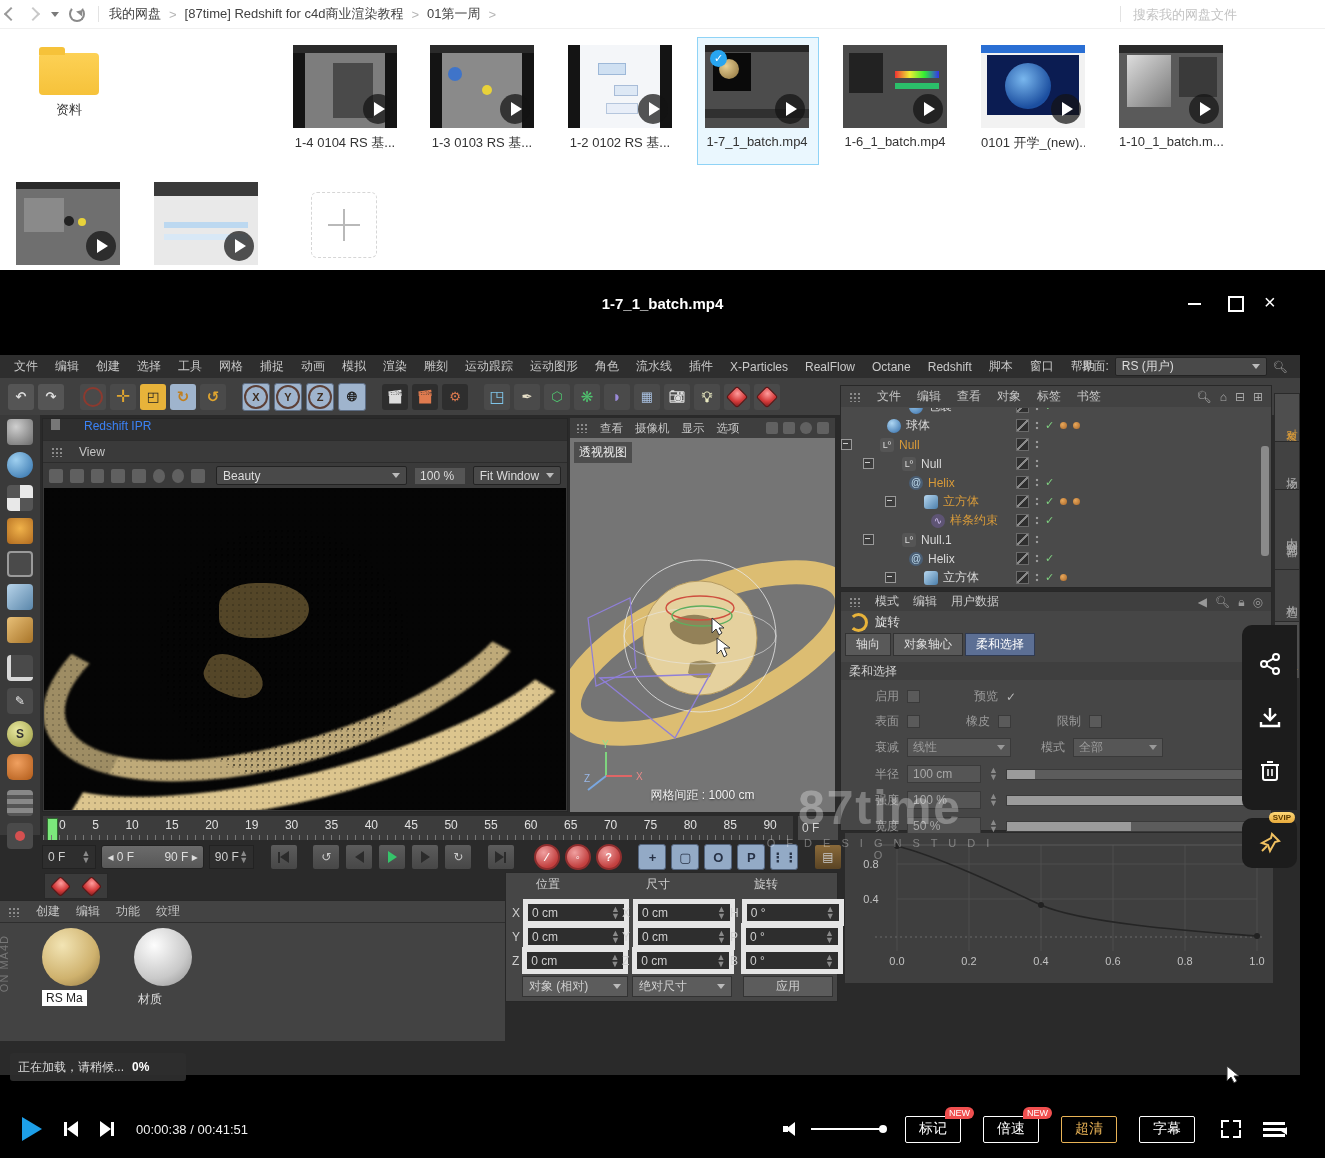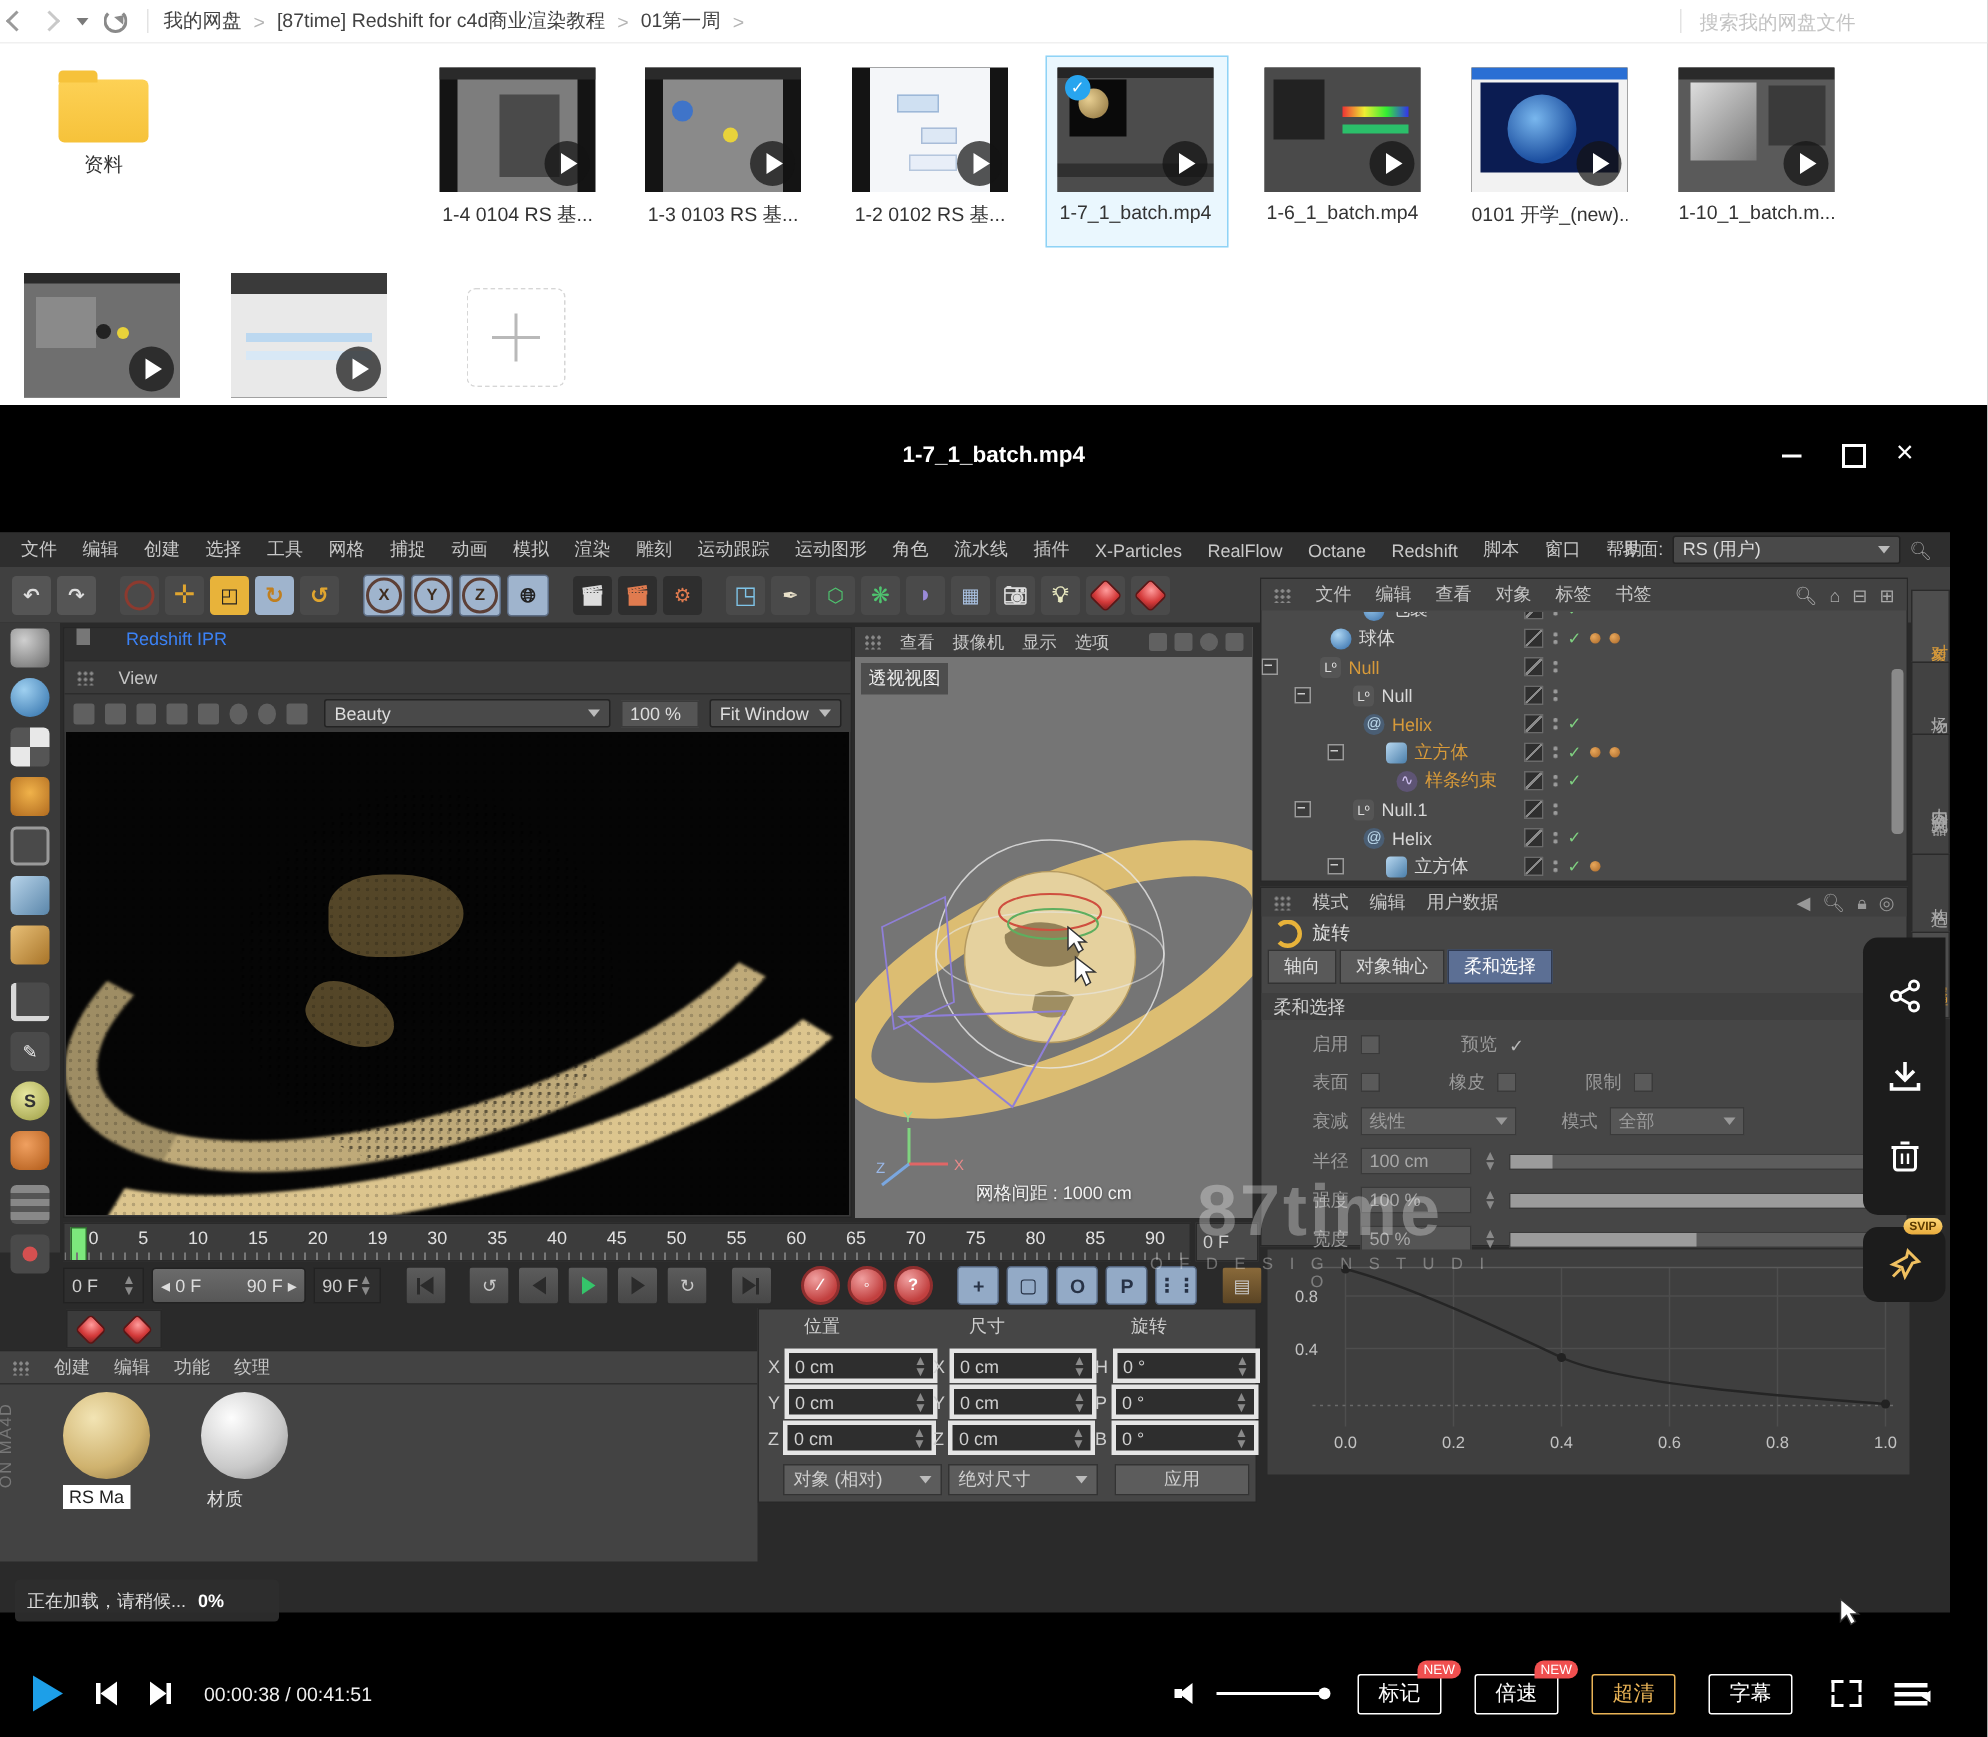--- a/index.html
+++ b/index.html
@@ -140,21 +140,21 @@
   .tri.green{border-left-color:#35c46a;}
   .bar{width:2px;height:11px;background:#2b2b2b;}
   .redbtn{width:22px;height:22px;border-radius:50%;background:radial-gradient(circle at 35% 30%,#f0a0a0,#c2403f 70%);
           border:2px solid #8f2e2e;color:#fff;font-size:11px;font-weight:bold;display:flex;align-items:center;justify-content:center;cursor:pointer;flex:0 0 auto;}
   .bluebtn{width:26px;height:24px;background:#93aac6;border:1px solid #54657e;border-radius:3px;color:#273246;
            font-weight:bold;font-size:13px;display:flex;align-items:center;justify-content:center;cursor:pointer;flex:0 0 auto;}
   
   #coords{left:505px;top:517px;width:333px;height:130px;background:#464646;border:1px solid #282828;box-sizing:border-box;color:#cfcfcf;}
   .chead{position:absolute;top:3px;font-size:12px;}
   .crow{position:absolute;display:flex;align-items:center;gap:3px;font-size:12px;}
-  .cfield{width:88px;height:17px;background:#2e2e2e;border:3px solid #e5e5e5;display:flex;align-items:center;padding:0 4px;justify-content:space-between;}
+  .cfield{width:88px;height:17px;background:#2e2e2e;border:5px solid #e5e5e5;display:flex;align-items:center;padding:0 4px;justify-content:space-between;}
   .cdrop{position:absolute;height:19px;background:#5c5c5c;border:1px solid #333;display:flex;align-items:center;justify-content:space-between;padding:0 6px;cursor:pointer;}
   #applybtn{position:absolute;left:237px;top:103px;width:88px;height:19px;background:#5c5c5c;border:1px solid #333;
             display:flex;align-items:center;justify-content:center;cursor:pointer;}
   
   .gem{width:17px;height:17px;background:radial-gradient(circle at 35% 30%,#ff9c9c,#d43a3a 60%,#7e1d1d);border-radius:3px;transform:rotate(45deg);border:1px solid #5e1414;}
   #mats{left:0px;top:545px;width:505px;height:140px;background:#434343;border-top:1px solid #282828;}
   .matball{position:absolute;width:58px;height:58px;}
   .matball .b{width:58px;height:58px;border-radius:50%;}
   .mlabel{position:absolute;top:62px;left:0;font-size:12px;padding:1px 4px;}
   .mlabel.sel{background:#ffffff;color:#222;}

